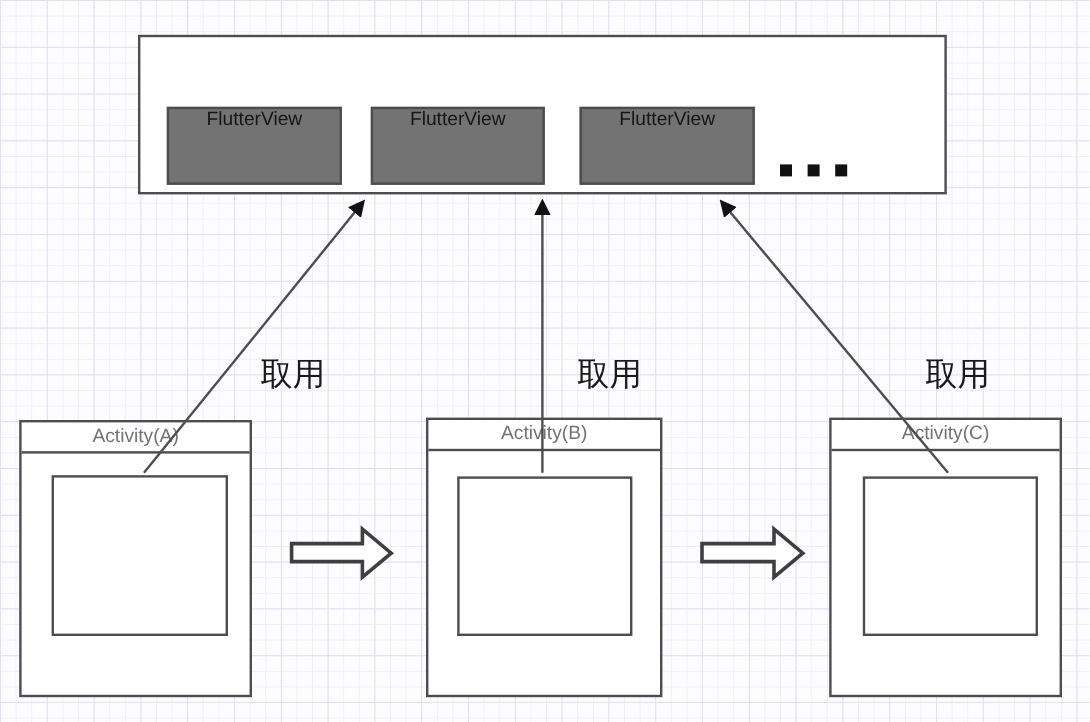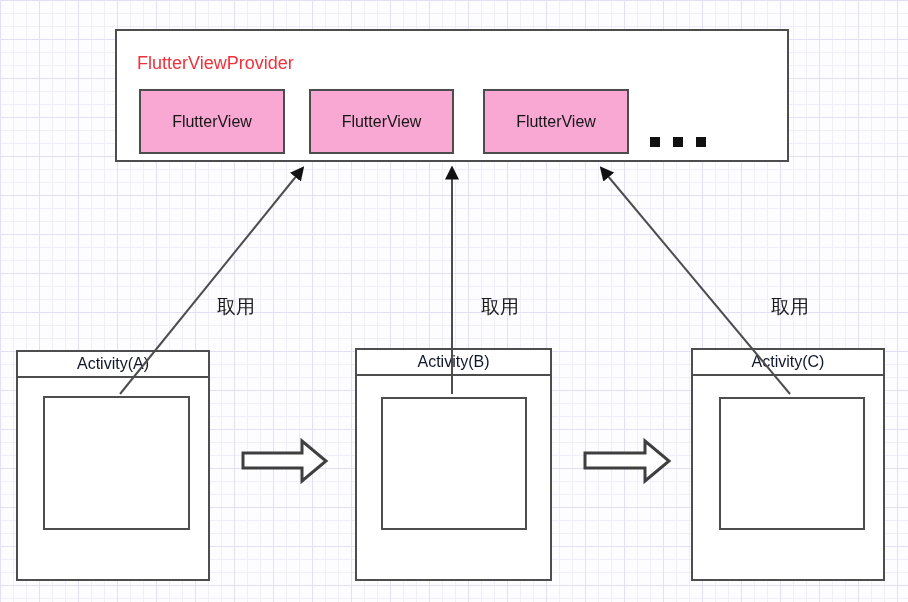--- a/index.html
+++ b/index.html
@@ -27,52 +27,52 @@
   }
 
   
   #provider { left: 115px; top: 29px; width: 674px; height: 133px; }
   #provider-title {
     position: absolute; left: 20px; top: 22px;
     font-size: 18px; color: #f2303a; white-space: nowrap;
   }
   .flutterview {
     position: absolute; top: 58px; height: 65px;
-    background: #f9a8d4; border: 2px solid #4d4d4d; box-sizing: border-box;
-    display: flex; align-items: center; justify-content: center;
+    background: #737373; border: 2px solid #4d4d4d; box-sizing: border-box;
+    display: flex; align-items: flex-start; justify-content: center;
     font-size: 16px; color: #161616; white-space: nowrap;
   }
   #fv1 { left: 22px;  width: 146px; }
   #fv2 { left: 192px; width: 145px; }
   #fv3 { left: 366px; width: 146px; }
   #ellipsis { position: absolute; left: 533px; top: 106px; display: flex; gap: 13px; }
   #ellipsis .dot { width: 10px; height: 10px; background: #111111; }
 
   
   .activity { box-sizing: border-box; }
   #act-a { left: 16px;  top: 350px; width: 194px; height: 231px; }
   #act-b { left: 355px; top: 348px; width: 197px; height: 233px; padding-left: 21px; }
   #act-c { left: 691px; top: 348px; width: 194px; height: 233px; }
   .activity-title {
     position: absolute; left: 0; top: 0; width: 100%; height: 26px;
     border-bottom: 2px solid #4d4d4d; box-sizing: border-box;
     display: flex; align-items: center; justify-content: center;
-    font-size: 16px; color: #0f172a; white-space: nowrap;
+    font-size: 16px; color: #737373; white-space: nowrap;
   }
   .activity-inner {
     position: absolute;
     background: #ffffff; border: 2px solid #4d4d4d; box-sizing: border-box;
   }
   #act-a .activity-inner { left: 25px; top: 44px; width: 147px; height: 134px; }
   #act-b .activity-inner { left: 24px; top: 47px; width: 146px; height: 133px; }
   #act-c .activity-inner { left: 26px; top: 47px; width: 146px; height: 133px; }
 
   
   .arrow-label {
-    position: absolute; font-size: 19px; color: #1a1a1a; white-space: nowrap;
+    position: absolute; font-size: 27px; color: #1a1a1a; white-space: nowrap;
   }
   #lbl-a { left: 217px; top: 294px; }
   #lbl-b { left: 481px; top: 294px; }
   #lbl-c { left: 771px; top: 294px; }
 
   
   #arrows-layer {
     position: absolute; left: 0; top: 0; width: 908px; height: 602px;
     pointer-events: none;
   }
@@ -83,21 +83,20 @@
     font-size: 28px; color: rgba(178, 178, 178, 0.62);
     white-space: nowrap; letter-spacing: 1px; z-index: 10;
   }
 </style>
 </head>
 <body>
 
 <div id="canvas">
 
   <div id="provider" class="box">
-    <div id="provider-title">FlutterViewProvider</div>
     <div id="fv1" class="flutterview">
       <span>FlutterView</span>
     </div>
     <div id="fv2" class="flutterview">
       <span>FlutterView</span>
     </div>
     <div id="fv3" class="flutterview">
       <span>FlutterView</span>
     </div>
     <div id="ellipsis">

